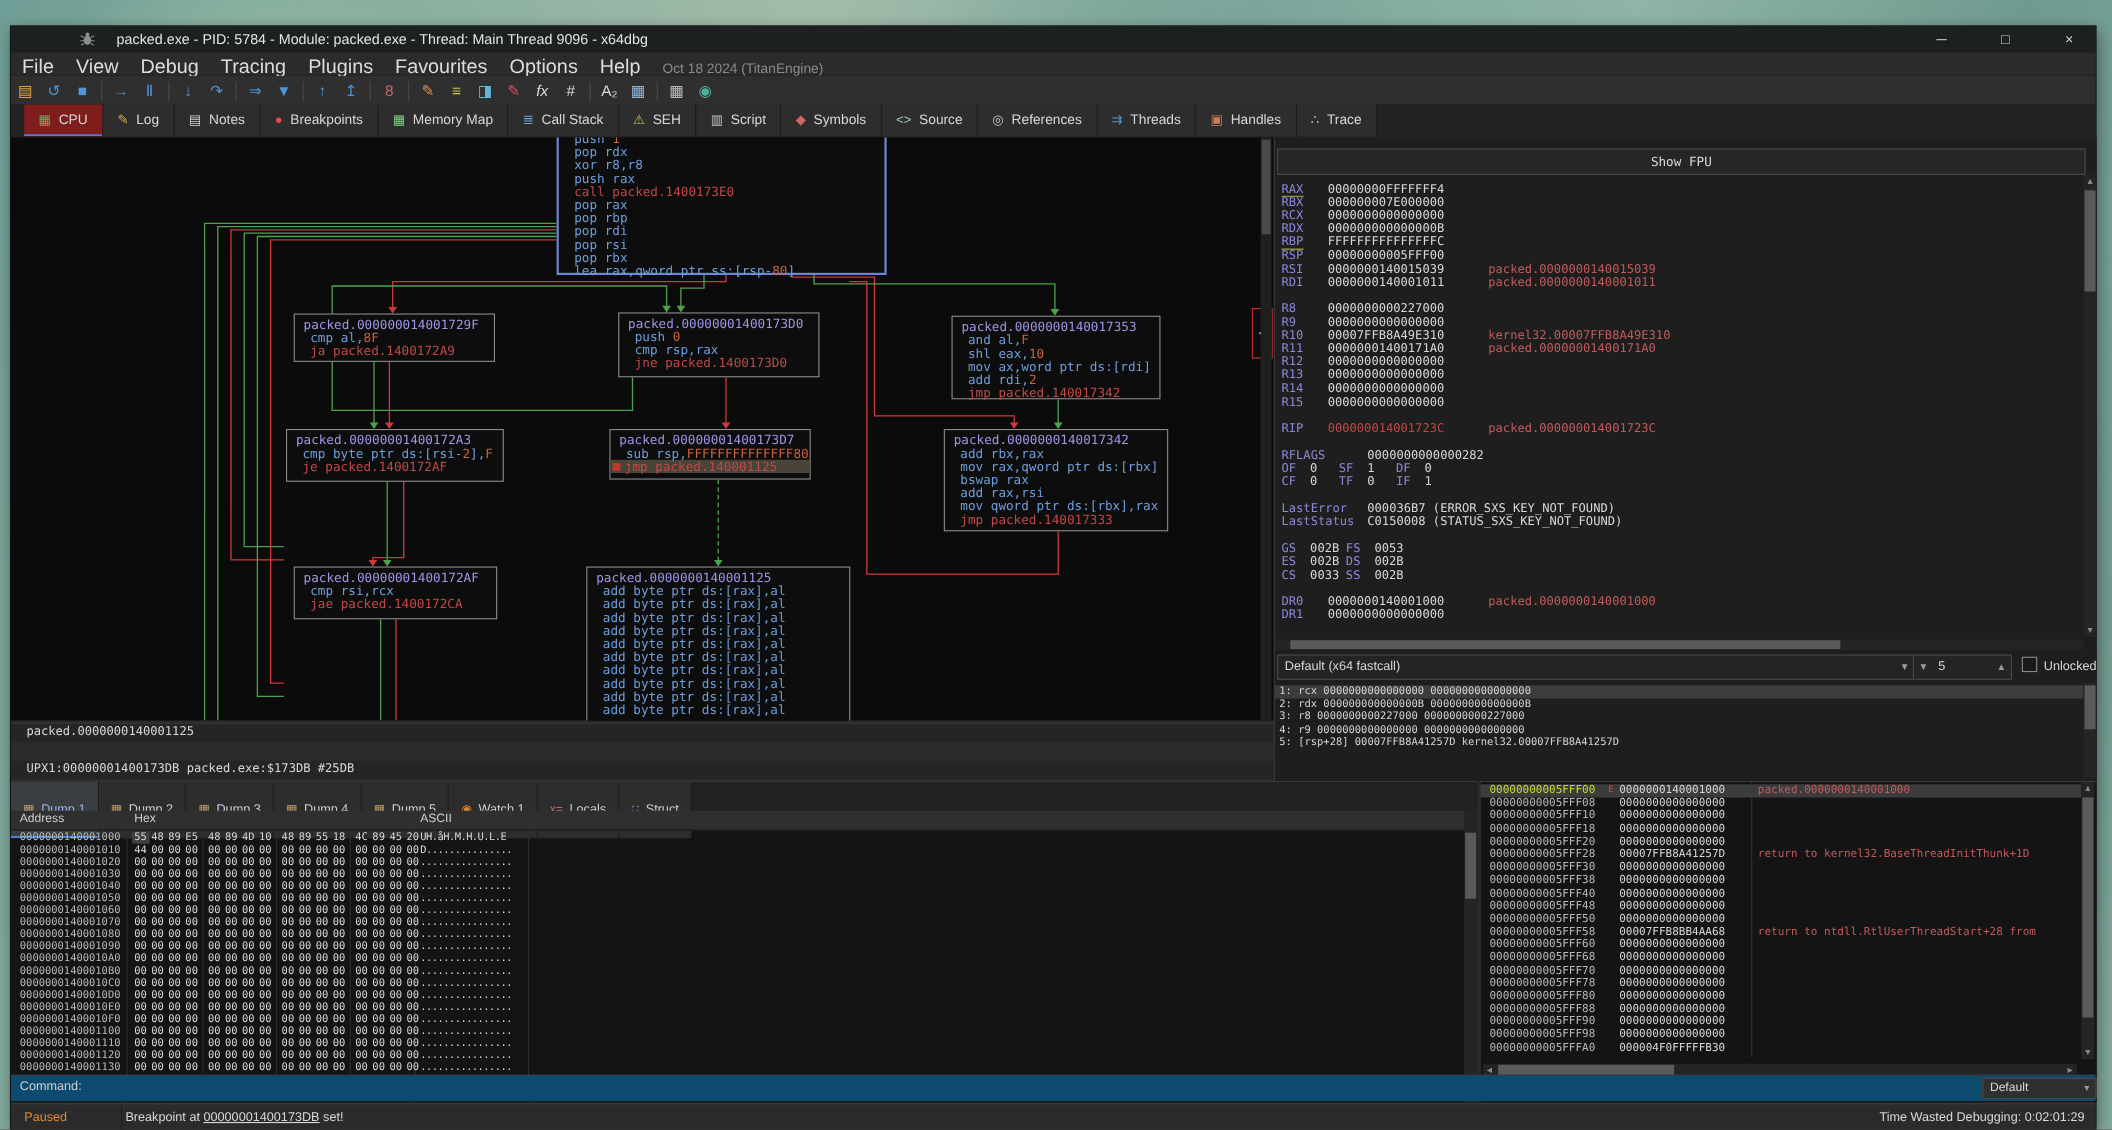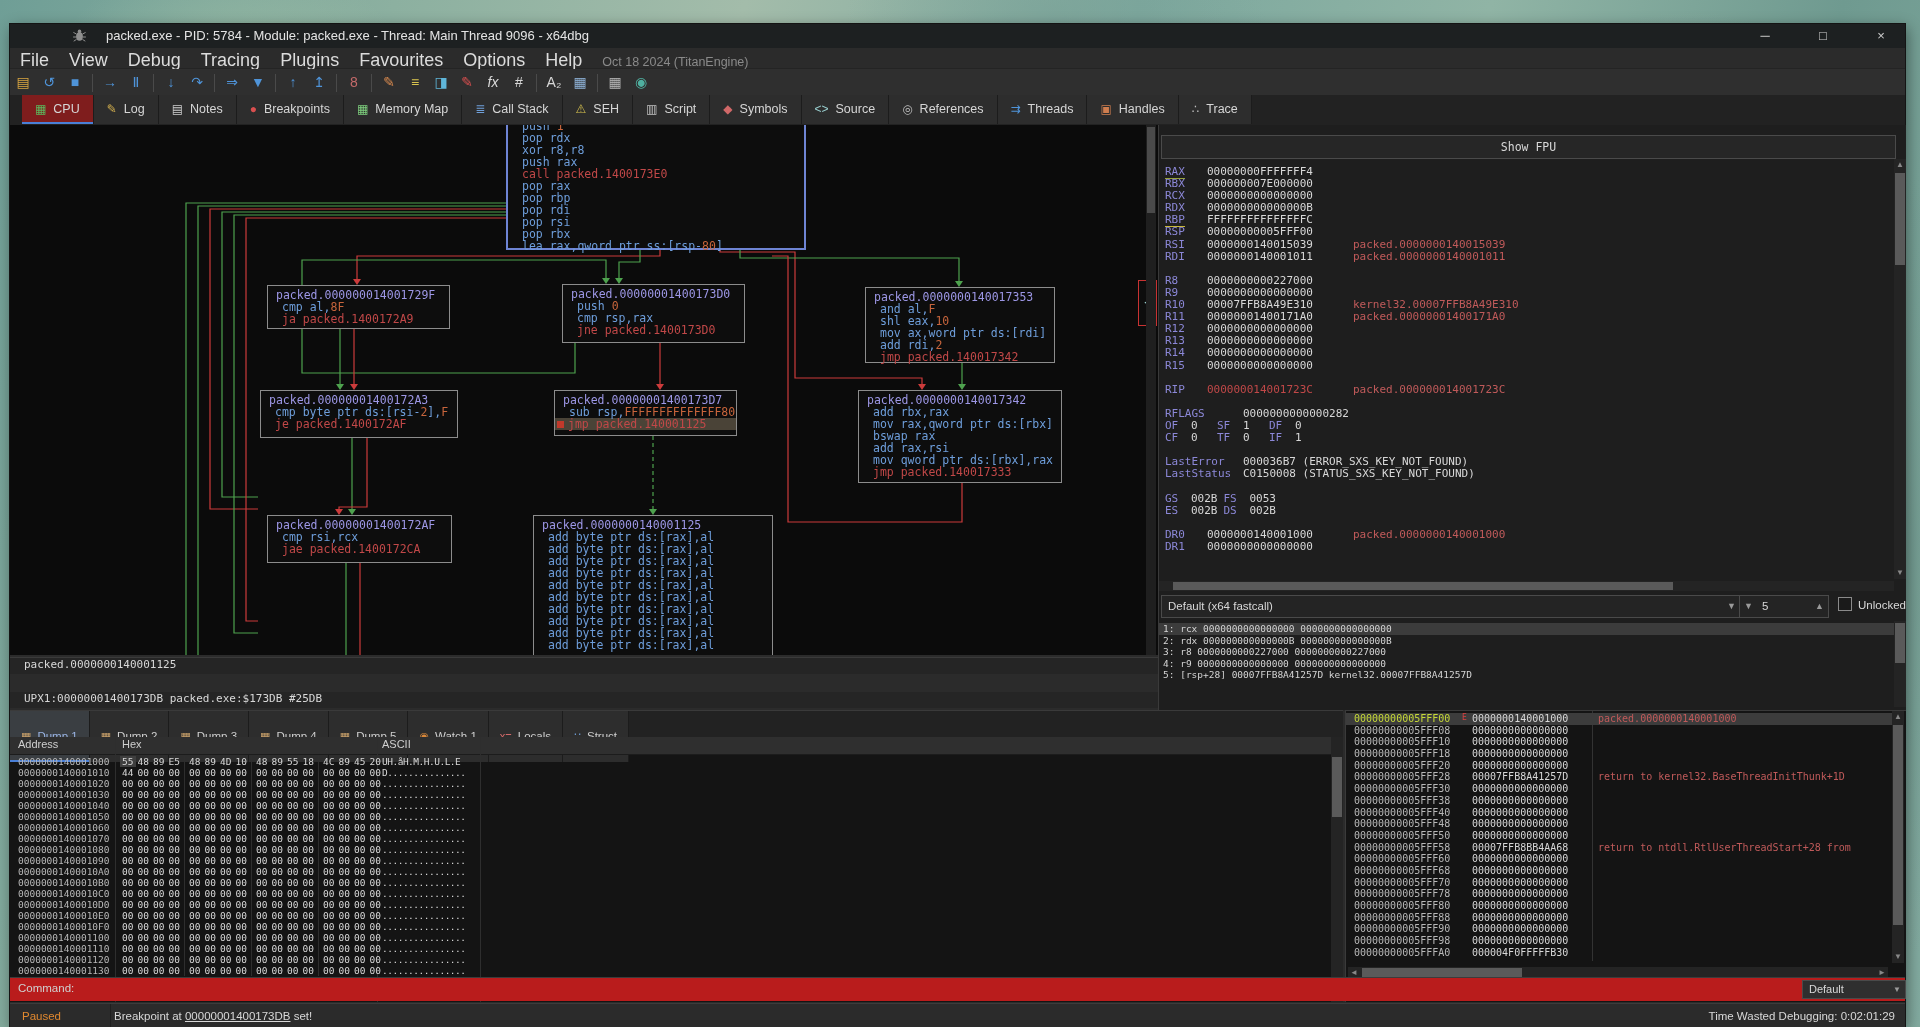--- a/index.html
+++ b/index.html
@@ -124,21 +124,21 @@
   .s-com{position:absolute;left:252px;color:#c05a5a;}
   #stack-divider{position:absolute;left:246px;top:0;width:1px;height:250px;background:#333;}
   #stack-vscroll{position:absolute;right:2px;top:0;width:12px;height:252px;background:#242424;}
   #stack-vscroll .thumb{position:absolute;left:1px;top:14px;width:10px;height:200px;background:#5a5a5a;}
   #stack-vscroll .arr{position:absolute;left:0;width:12px;height:12px;color:#888;font-size:8px;text-align:center;line-height:12px;}
   #stack-hscroll{position:absolute;left:2px;top:256px;width:540px;height:12px;background:#242424;}
   #stack-hscroll .thumb{position:absolute;left:14px;top:1px;width:160px;height:10px;background:#5a5a5a;}
   #stack-hscroll .arr{position:absolute;top:0;width:12px;height:12px;color:#888;font-size:8px;text-align:center;line-height:12px;}
 
   
-  #cmdbar{position:absolute;left:0;top:953px;width:1895px;height:23px;background:#b91c1c;border-top:1px solid #3c3c3c;}
+  #cmdbar{position:absolute;left:0;top:953px;width:1895px;height:23px;background:#0c4a6e;border-top:1px solid #3c3c3c;}
   #cmd-label{position:absolute;left:8px;top:4px;font-size:11.5px;color:#d0d0d0;}
   #cmd-input{position:absolute;left:72px;top:2px;width:1705px;height:15px;background:#1a1a1a;border:1px solid #3c3c3c;color:#c8c8c8;font-family:"DejaVu Sans Mono",monospace;font-size:10px;padding:1px 4px;}
   #cmd-input::placeholder{color:#787878;}
   #cmd-profile{position:absolute;left:1792px;top:2px;width:96px;height:17px;background:#2f2f2f;border:1px solid #4a4a4a;color:#d8d8d8;font-size:11px;line-height:17px;padding-left:6px;}
   #cmd-profile .dd{position:absolute;right:4px;color:#9a9a9a;font-size:8px;}
   #statusbar{position:absolute;left:0;top:979px;width:1895px;height:24px;background:#2b2b2b;border-top:1px solid #3c3c3c;font-size:11.5px;}
   #status-state{position:absolute;left:4px;top:0;width:88px;height:24px;line-height:24px;padding-left:8px;color:#e0882f;border-right:1px solid #1f1f1f;}
   #status-msg{position:absolute;left:104px;top:0;height:24px;line-height:24px;color:#d8d8d8;}
   #status-msg .lnk{text-decoration:underline;}
   #status-right{position:absolute;right:10px;top:0;height:24px;line-height:24px;color:#d8d8d8;}
@@ -384,20 +384,21 @@
             <span class="wlab">LastError</span>
             <span class="wval">000036B7 (ERROR_SXS_KEY_NOT_FOUND)</span>
           </div>
           <div class="rrow">
             <span class="wlab">LastStatus</span>
             <span class="wval">C0150008 (STATUS_SXS_KEY_NOT_FOUND)</span>
           </div>
           <div class="rrow"></div>
           <div class="rrow"><span class="pair-l">GS</span><span class="pair-v">002B</span><span class="pair-l">FS</span><span class="pair-v">0053</span></div>
           <div class="rrow"><span class="pair-l">ES</span><span class="pair-v">002B</span><span class="pair-l">DS</span><span class="pair-v">002B</span></div>
+          <div class="rrow"><span class="pair-l">CS</span><span class="pair-v">0033</span><span class="pair-l">SS</span><span class="pair-v">002B</span></div>
           <div class="rrow"></div>
           <div class="rrow">
             <span class="rlab">DR0</span>
             <span class="rval">0000000140001000</span>
             <span class="rann">packed.0000000140001000</span>
           </div>
           <div class="rrow">
             <span class="rlab">DR1</span>
             <span class="rval">0000000000000000</span>
           </div>

